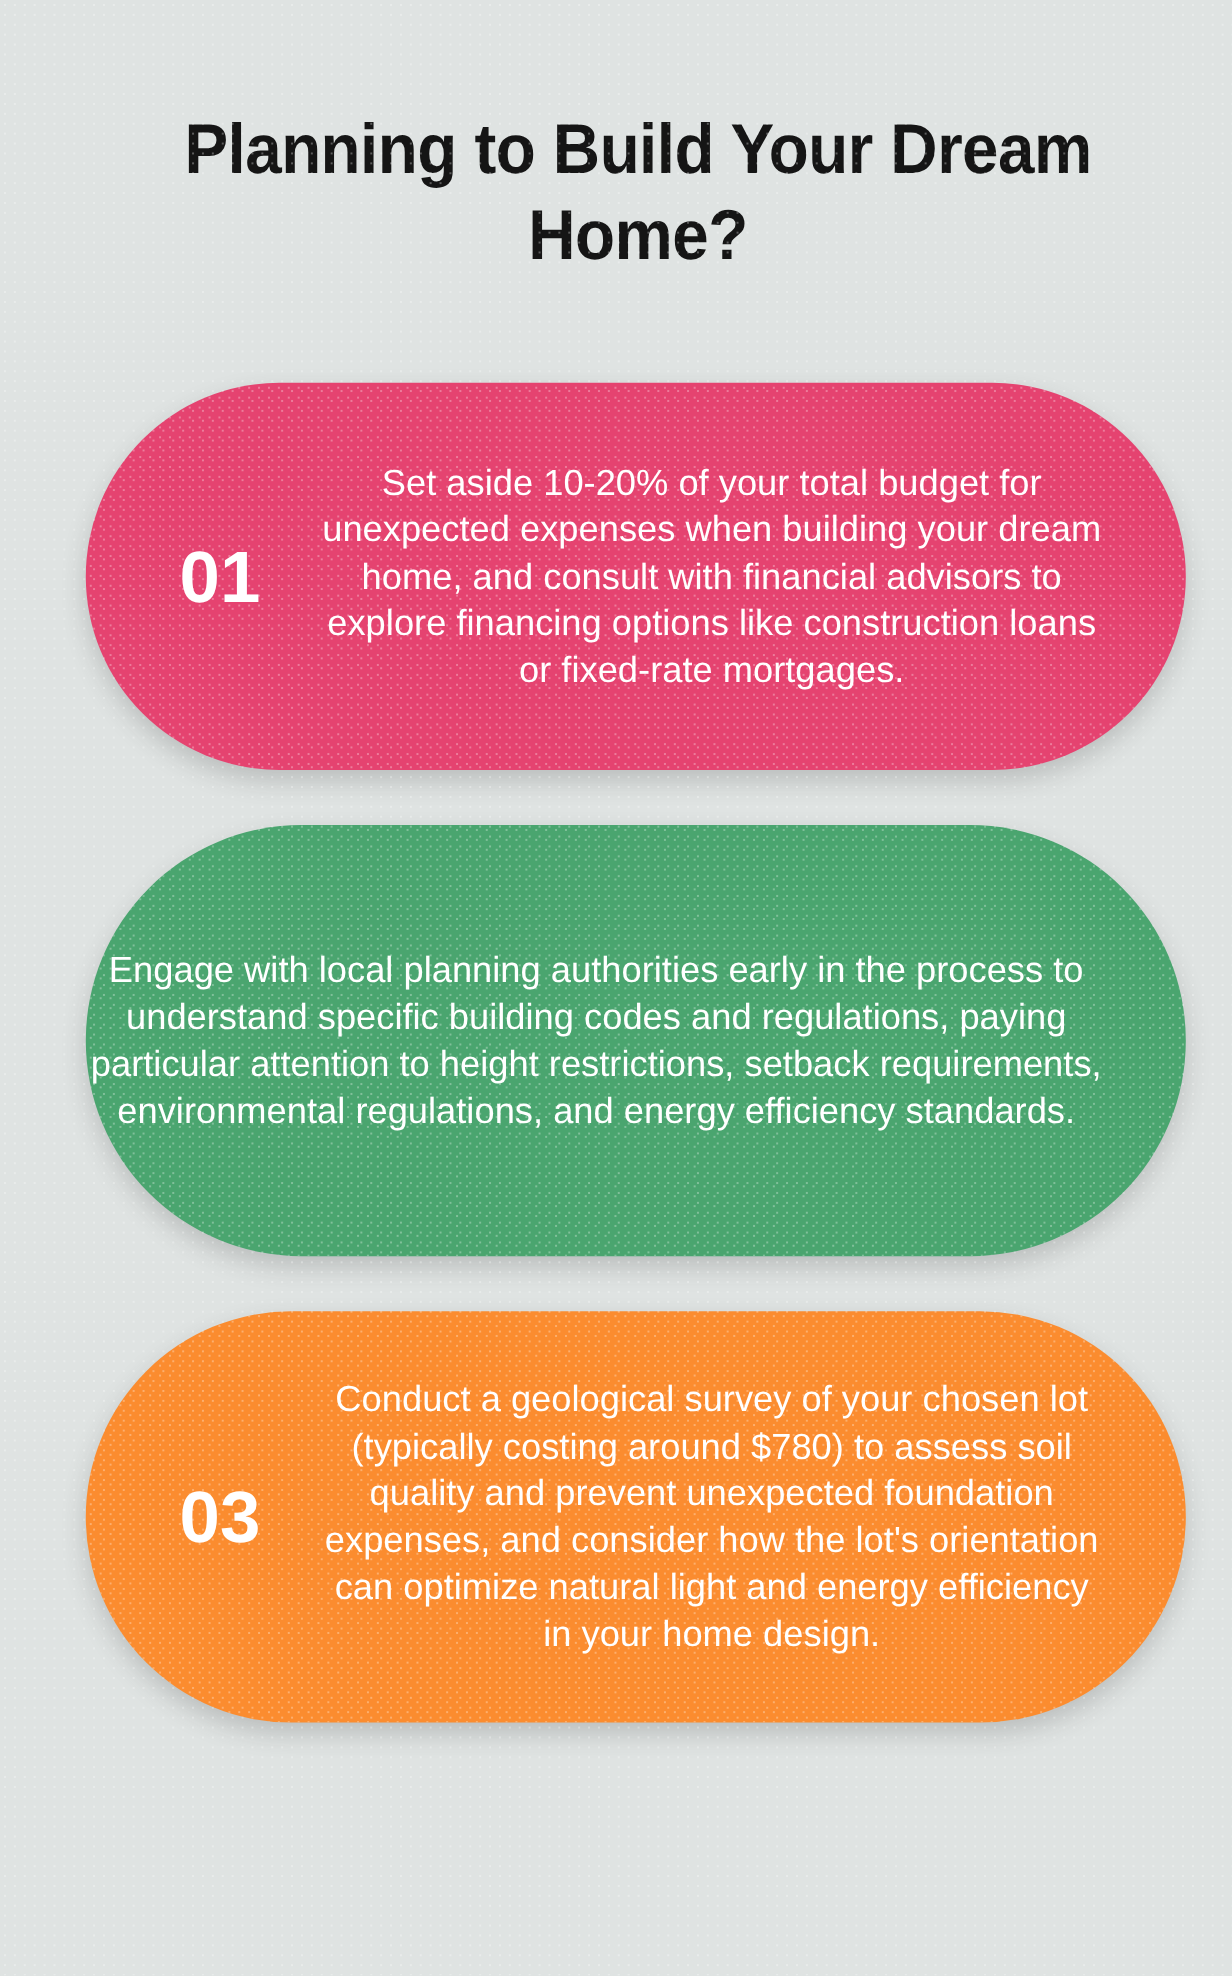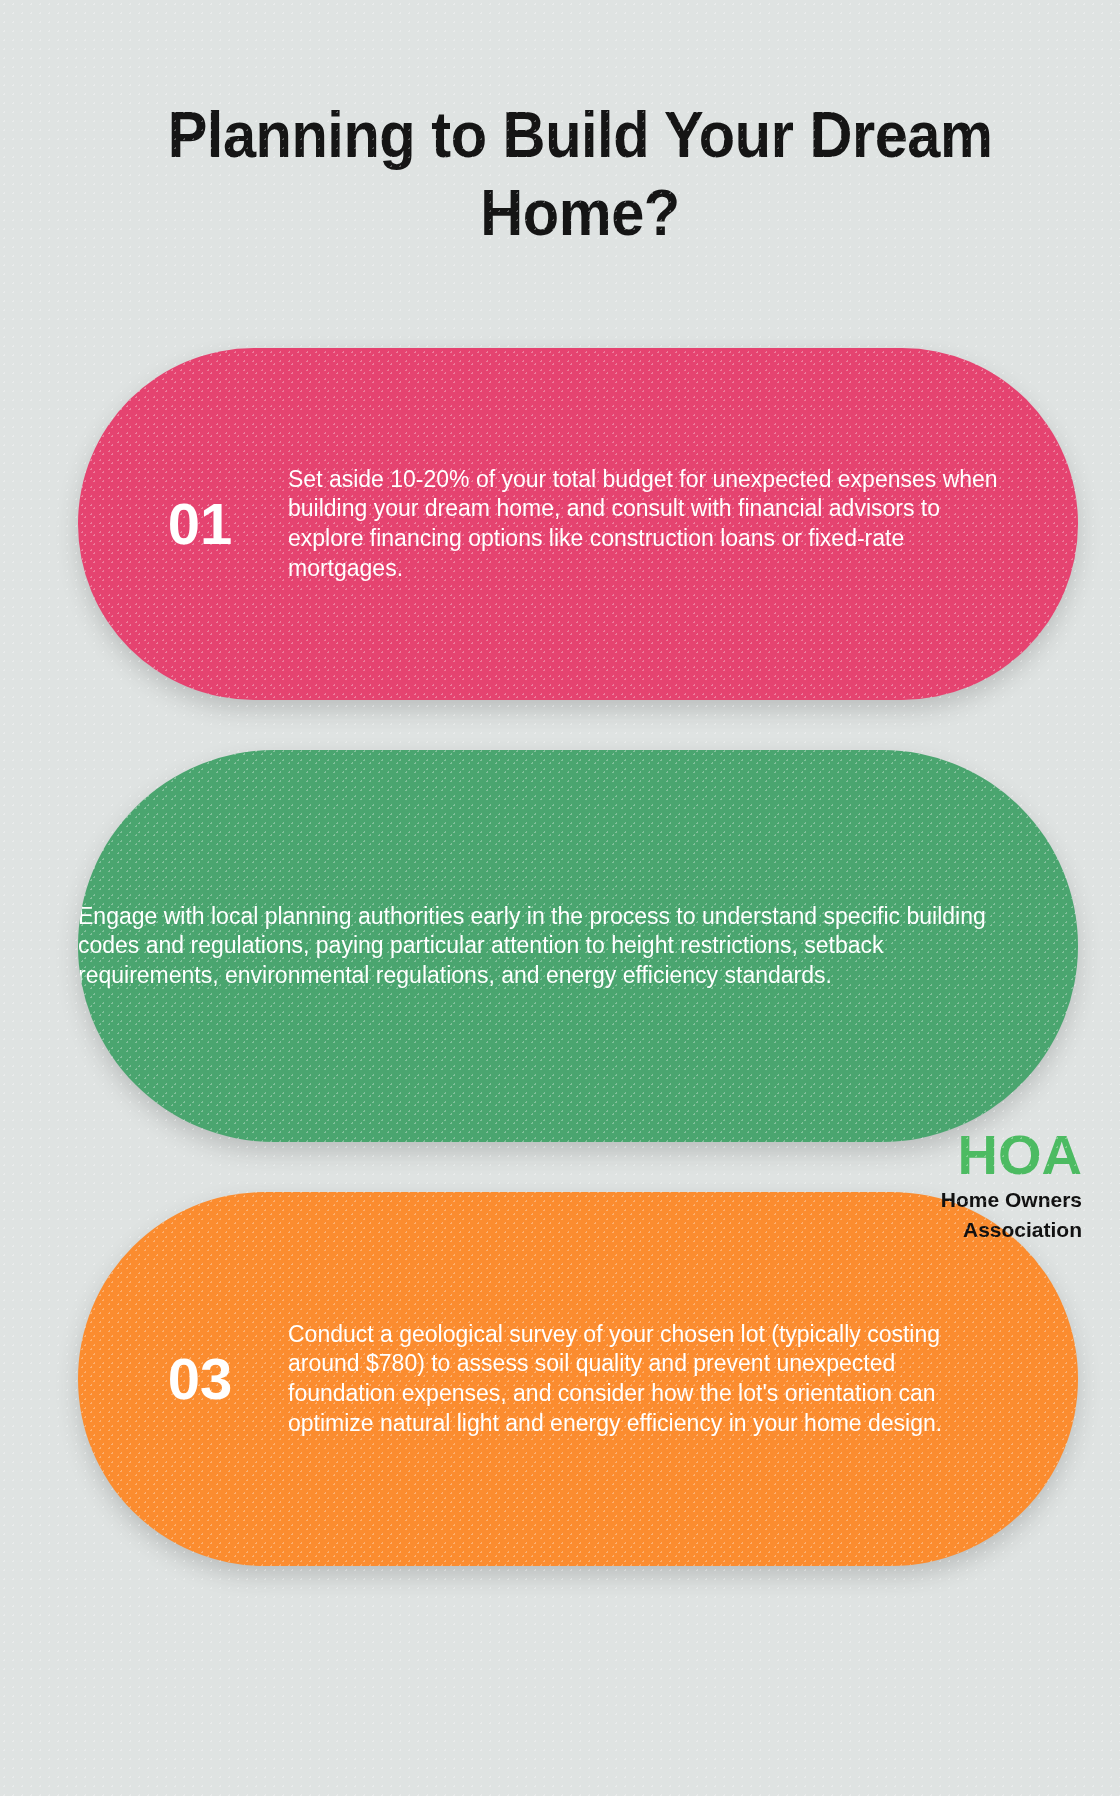--- a/index.html
+++ b/index.html
@@ -100,37 +100,38 @@
     background: #fb8c2f;
     border-radius: 187px;
   }
 
   .card-num {
     flex: 0 0 auto;
     width: 210px;
     text-align: center;
     font-family: "Liberation Sans Narrow", "Liberation Sans", sans-serif;
     font-weight: bold;
-    font-size: 58px;
+    font-size: 66px;
     line-height: 1;
     color: #ffffff;
     position: relative;
     z-index: 2;
     padding-left: 34px;
     box-sizing: border-box;
   }
   .card-text {
     flex: 1 1 auto;
     padding-right: 72px;
     font-family: "Liberation Sans Narrow", "Liberation Sans", sans-serif;
-    font-size: 23px;
+    font-size: 33px;
     line-height: 1.29;
     color: #ffffff;
     position: relative;
     z-index: 2;
+    text-align: center;
   }
 
   
   .logo {
     position: absolute;
     right: 58px;
     bottom: 50px;
     text-align: right;
   }
   .logo-mark {
@@ -170,21 +171,16 @@
       <div class="card-text">Engage with local planning authorities early in the process to understand specific building codes and regulations, paying particular attention to height restrictions, setback requirements, environmental regulations, and energy efficiency standards.</div>
     </div>
 
     <div class="card card-3">
       <div class="card-num">03</div>
       <div class="card-text">Conduct a geological survey of your chosen lot (typically costing around $780) to assess soil quality and prevent unexpected foundation expenses, and consider how the lot's orientation can optimize natural light and energy efficiency in your home design.</div>
     </div>
 
   </div>
 
-  <div class="logo">
-    <div class="logo-mark">HOA</div>
-    <div class="logo-line">Home Owners</div>
-    <div class="logo-line">Association</div>
-  </div>
 
 </div>
 
 <div class="texture"></div>
 
 </body></html>

